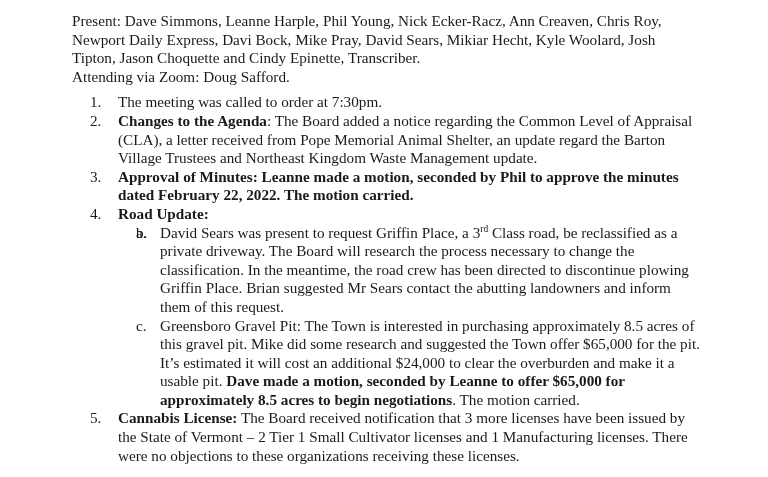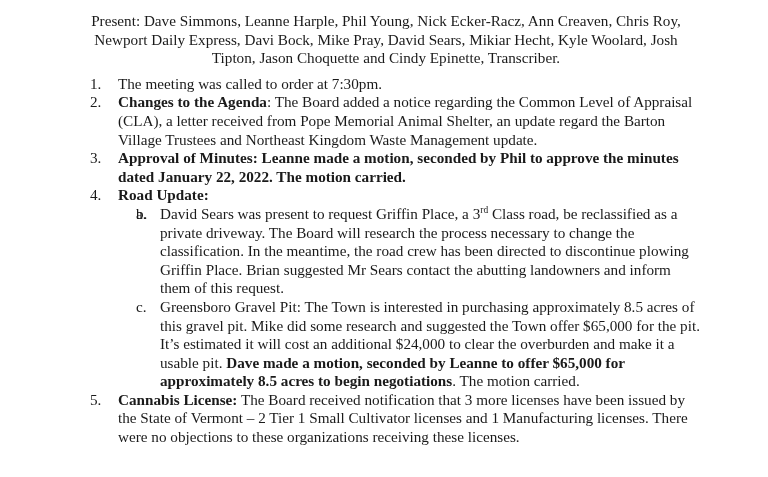--- a/index.html
+++ b/index.html
@@ -18,21 +18,21 @@
   .page {
     position: relative;
     width: 768px;
     height: 477px;
     background: #ffffff;
     padding: 12px 68px 0 72px;
   }
   .preamble {
     font-size: 15.2px;
     line-height: 18.6px;
-    text-align: center;
+    text-align: left;
   }
   .preamble p {
     margin: 0;
   }
   ol.main-list {
     list-style: none;
     margin: 7px 0 0 0;
     padding: 0;
     font-size: 15.2px;
     line-height: 18.6px;
@@ -74,35 +74,36 @@
   }
   .body-text { display: block; }
 </style>
 </head>
 <body>
 
 <div class="page">
 
   <div class="preamble">
     <p>Present:  Dave Simmons, Leanne Harple, Phil Young, Nick Ecker-Racz, Ann Creaven, Chris Roy, Newport Daily Express, Davi Bock, Mike Pray, David Sears, Mikiar Hecht, Kyle Woolard, Josh Tipton, Jason Choquette and Cindy Epinette, Transcriber.</p>
+    <p>Attending via Zoom:  Doug Safford.</p>
   </div>
 
   <ol class="main-list">
 
     <li>
       <span class="marker">1.</span>
         <span class="body-text">The meeting was called to order at 7:30pm.</span>
     </li>
 
     <li>
       <span class="marker">2.</span><span class="b">Changes to the Agenda</span><span>:  The Board added a notice regarding the Common Level of Appraisal (CLA), a letter received from Pope Memorial Animal Shelter, an update regard the Barton Village Trustees and Northeast Kingdom Waste Management update.</span>
     </li>
 
     <li>
-      <span class="marker">3.</span><span class="b">Approval of Minutes:  Leanne made a motion, seconded by Phil to approve the minutes dated January 22, 2022.  The motion carried.</span>
+      <span class="marker">3.</span><span class="b">Approval of Minutes:  Leanne made a motion, seconded by Phil to approve the minutes dated February 22, 2022.  The motion carried.</span>
     </li>
 
     <li>
       <span class="marker">4.</span><span class="b">Road Update:</span>
       <ol class="sub-list">
         <li>
           <span class="marker">a.</span>
         </li>
         <li>
           <span class="marker">b.</span><span>David Sears was present to request Griffin Place, a 3</span><sup>rd</sup><span> Class road, be reclassified as a private driveway.  The Board will research the process necessary to change the classification.  In the meantime, the road crew has been directed to discontinue plowing Griffin Place.  Brian suggested Mr Sears contact the abutting landowners and inform them of this request.</span>

